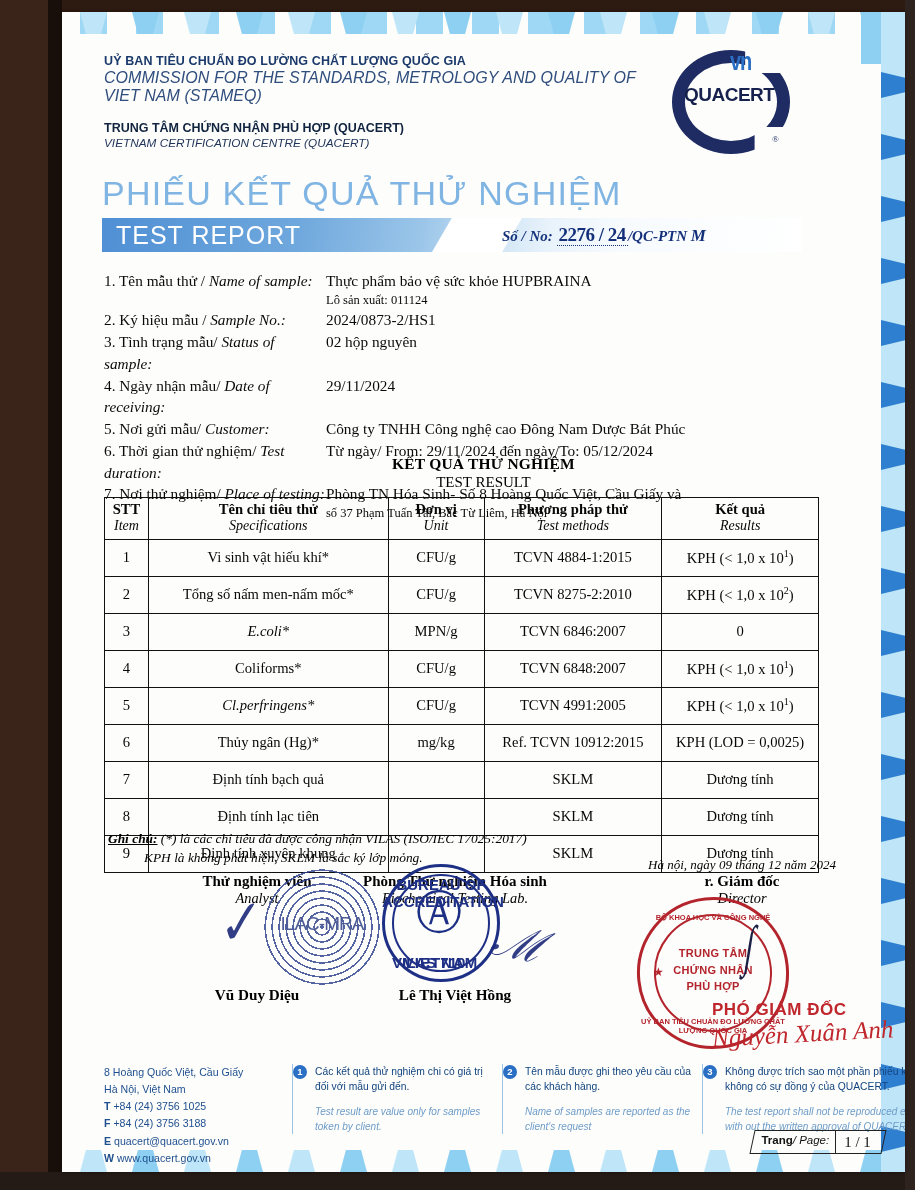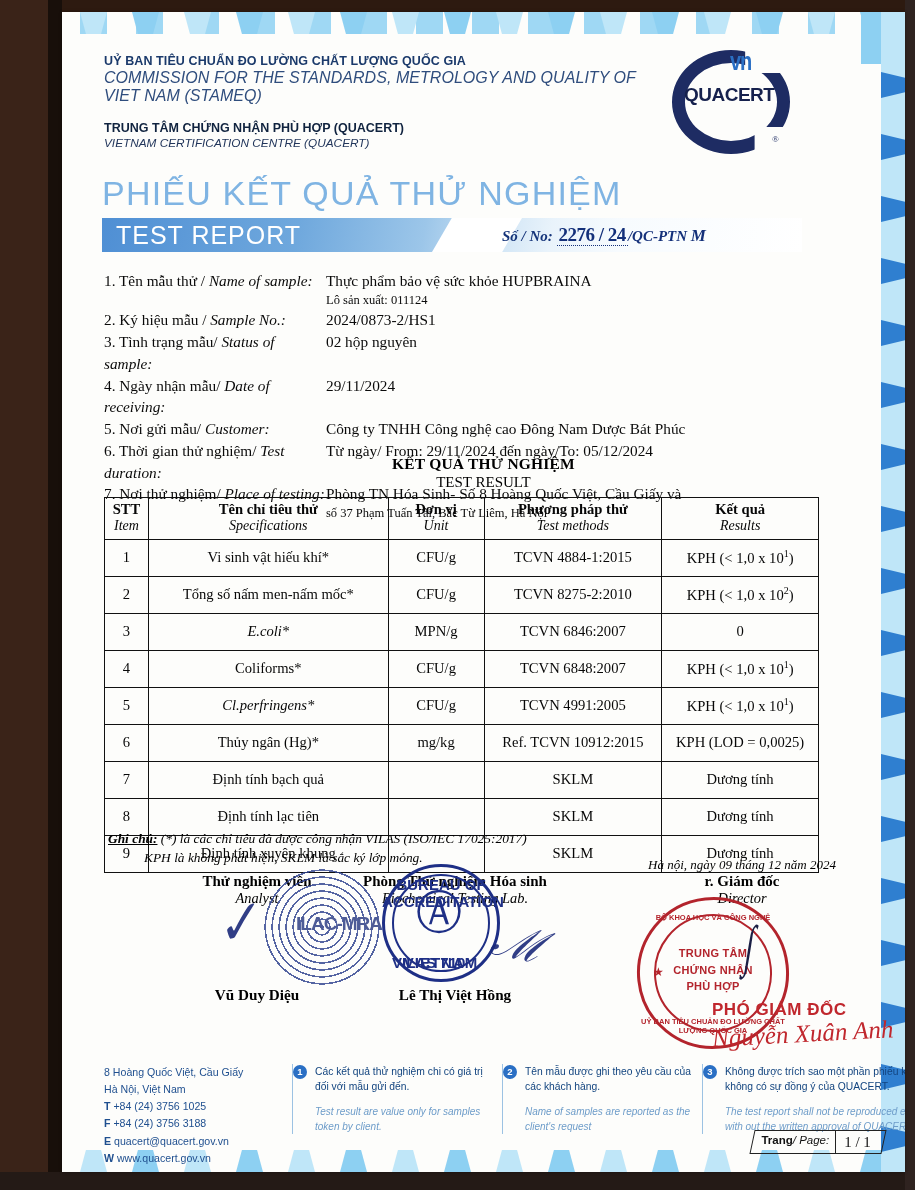--- a/index.html
+++ b/index.html
@@ -182,22 +182,22 @@
 
   
   .stamp-ilac {
     position:absolute; left:200px; top:855px; width:120px; height:120px;
     border-radius:50%;
     background:repeating-radial-gradient(circle at 50% 50%,
       #2b3e8c 0 1.6px, rgba(255,255,255,0) 1.6px 7px);
     opacity:.8;
   }
   .stamp-ilac .t {
-    position:absolute; left:0; top:46px; width:120px; text-align:right;
-    font-family:"Liberation Sans",sans-serif; font-weight:bold; font-size:19px;
+    position:absolute; left:0; top:46px; width:120px; text-align:center;
+    font-family:"Liberation Sans",sans-serif; font-weight:normal; font-size:19px;
     color:#23347e; letter-spacing:-1px;
   }
   .stamp-vilas {
     position:absolute; left:320px; top:852px; width:118px; height:118px;
   }
   .stamp-vilas .o {
     position:absolute; inset:0; border:3px solid #1e2f86; border-radius:50%;
   }
   .stamp-vilas .i {
     position:absolute; left:10px; top:10px; right:10px; bottom:10px;

